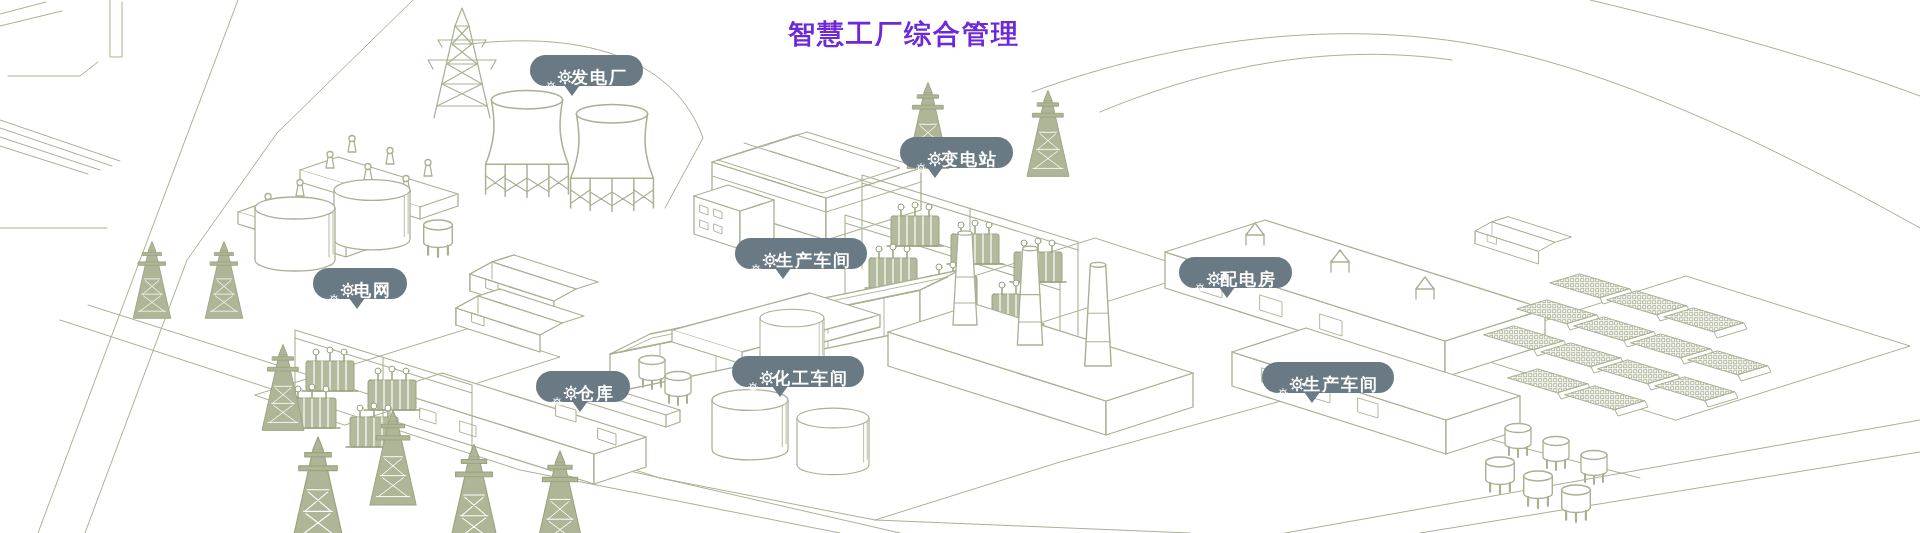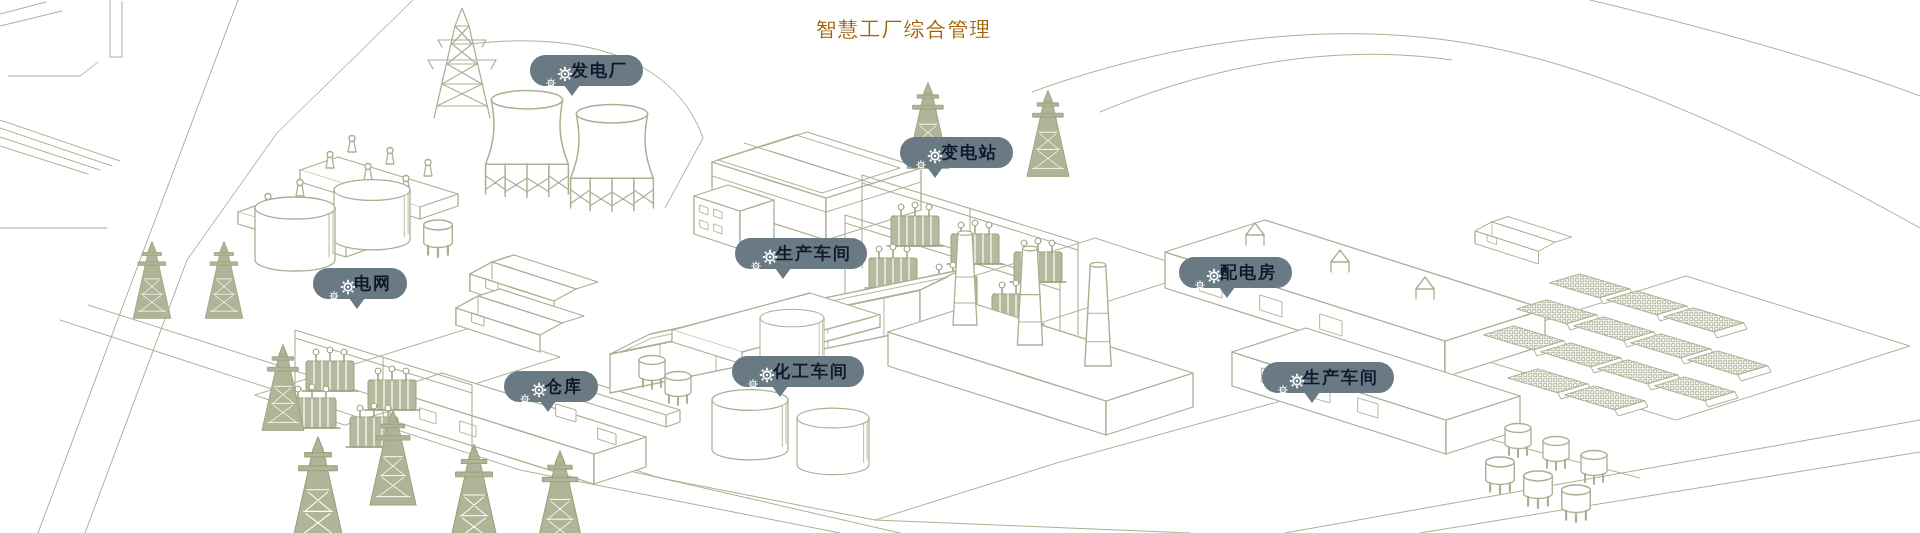--- a/index.html
+++ b/index.html
@@ -2,27 +2,27 @@
 <html><head>
 <meta charset="utf-8">
 <style>
   * { margin:0; padding:0; box-sizing:border-box; }
   html,body { width:1920px; height:533px; }
   body { font-family:"Liberation Sans","DejaVu Sans",sans-serif; background:#ffffff; overflow:hidden; }
   .stage { position:relative; width:1920px; height:533px; background:#ffffff; overflow:hidden; }
   .illustration { position:absolute; left:0; top:0; width:1920px; height:533px; }
   .page-title{
     position:absolute; top:16px; left:904px; transform:translateX(-50%);
-    font-size:20px; font-weight:400; color:#a16207; letter-spacing:2px; white-space:nowrap;
+    font-size:27px; font-weight:700; color:#6d28d9; letter-spacing:2px; white-space:nowrap;
   }
   .marker{
-    position:absolute; display:flex; align-items:center;
+    position:absolute; display:flex; align-items:flex-end;
     height:31px; padding:0 15px 0 11px;
     background:#6a7a84; border-radius:16px;
-    color:#0f172a; font-size:17px; font-weight:600; letter-spacing:2px;
+    color:#ffffff; font-size:17px; font-weight:600; letter-spacing:2px;
     white-space:nowrap; cursor:pointer; z-index:5;
   }
   .marker::after{
     content:""; position:absolute; top:calc(100% - 1px); left:var(--tail,32%);
     border-left:8px solid transparent; border-right:8px solid transparent;
     border-top:11px solid #6a7a84;
   }
   .gears-icon{ position:relative; width:24px; height:24px; margin-right:6px; flex:0 0 auto; }
   .gears-icon svg{ position:absolute; overflow:visible; }
   .gears-icon .g-big{ right:0; top:0; width:15px; height:15px; }
@@ -363,21 +363,21 @@
       <svg class="g-big" viewBox="-10 -10 20 20">
           <use href="#gear"></use>
         </svg>
       <svg class="g-small" viewBox="-10 -10 20 20">
           <use href="#gear"></use>
         </svg>
     </span>
     <span class="marker-label">配电房</span>
   </div>
 
-  <div class="marker" style="left:504px; top:371px; --tail:38%">
+  <div class="marker" style="left:536px; top:371px; --tail:38%">
     <span class="gears-icon">
       <svg class="g-big" viewBox="-10 -10 20 20">
           <use href="#gear"></use>
         </svg>
       <svg class="g-small" viewBox="-10 -10 20 20">
           <use href="#gear"></use>
         </svg>
     </span>
     <span class="marker-label">仓库</span>
   </div>

